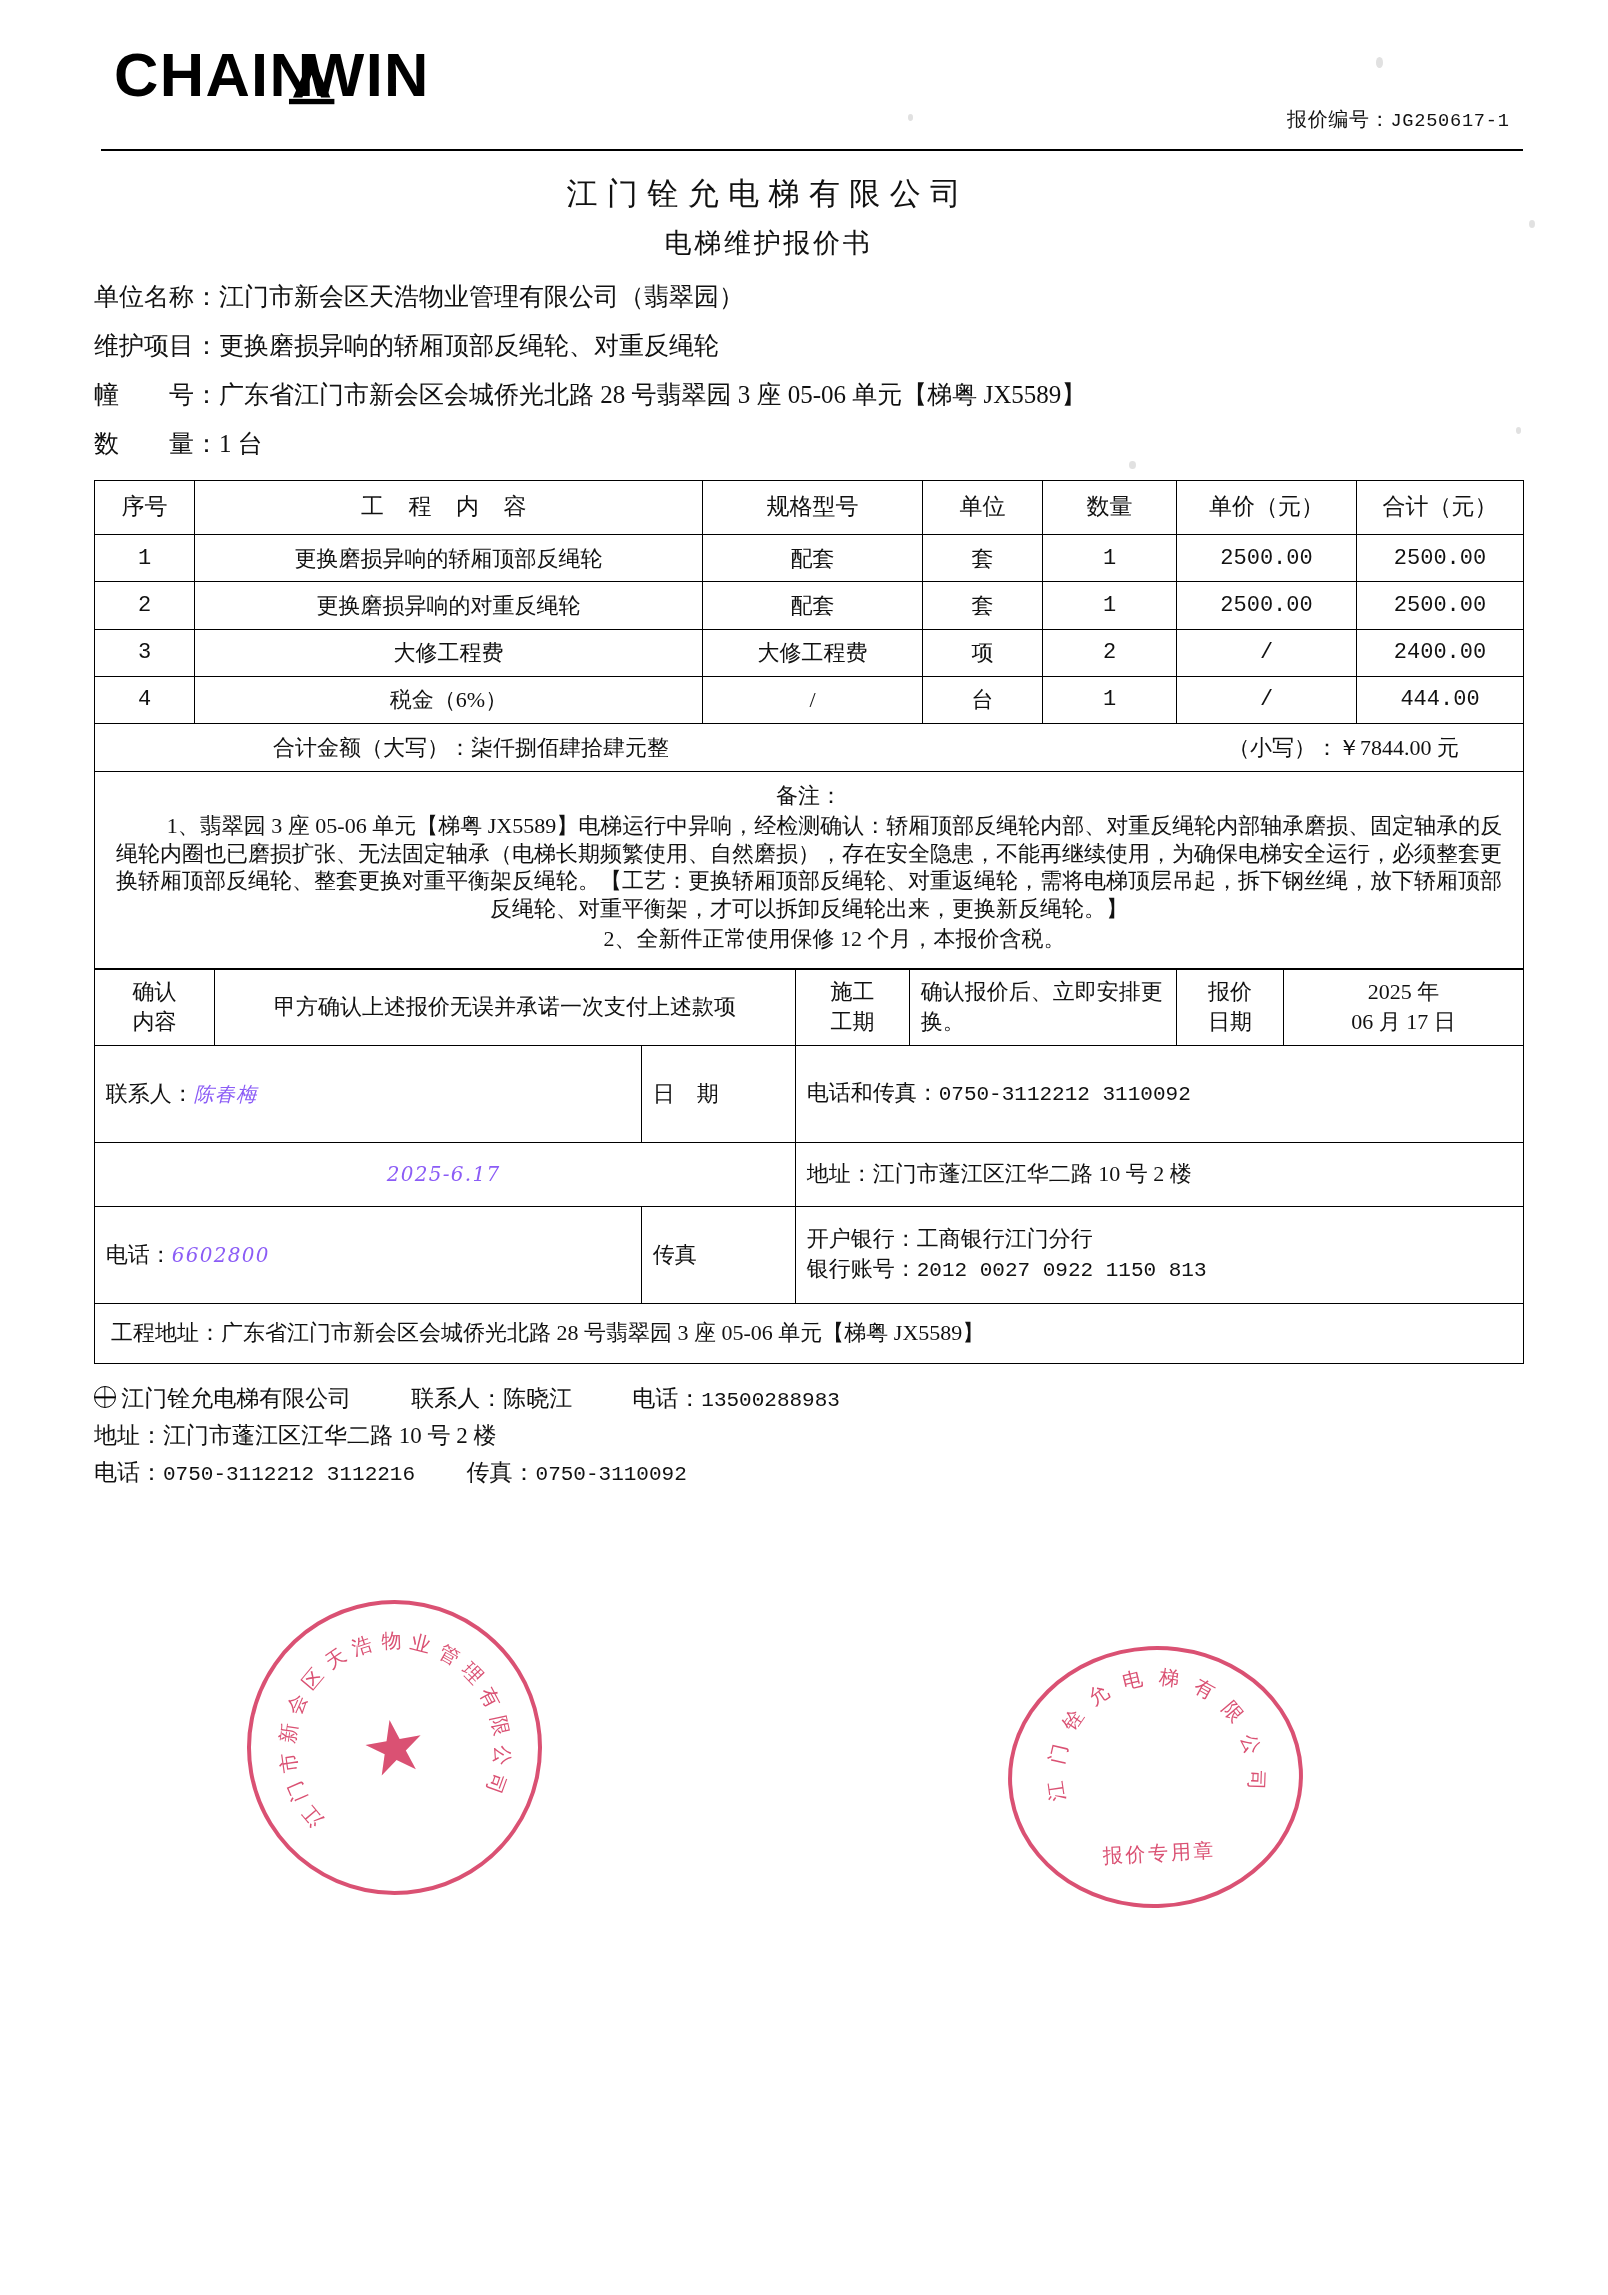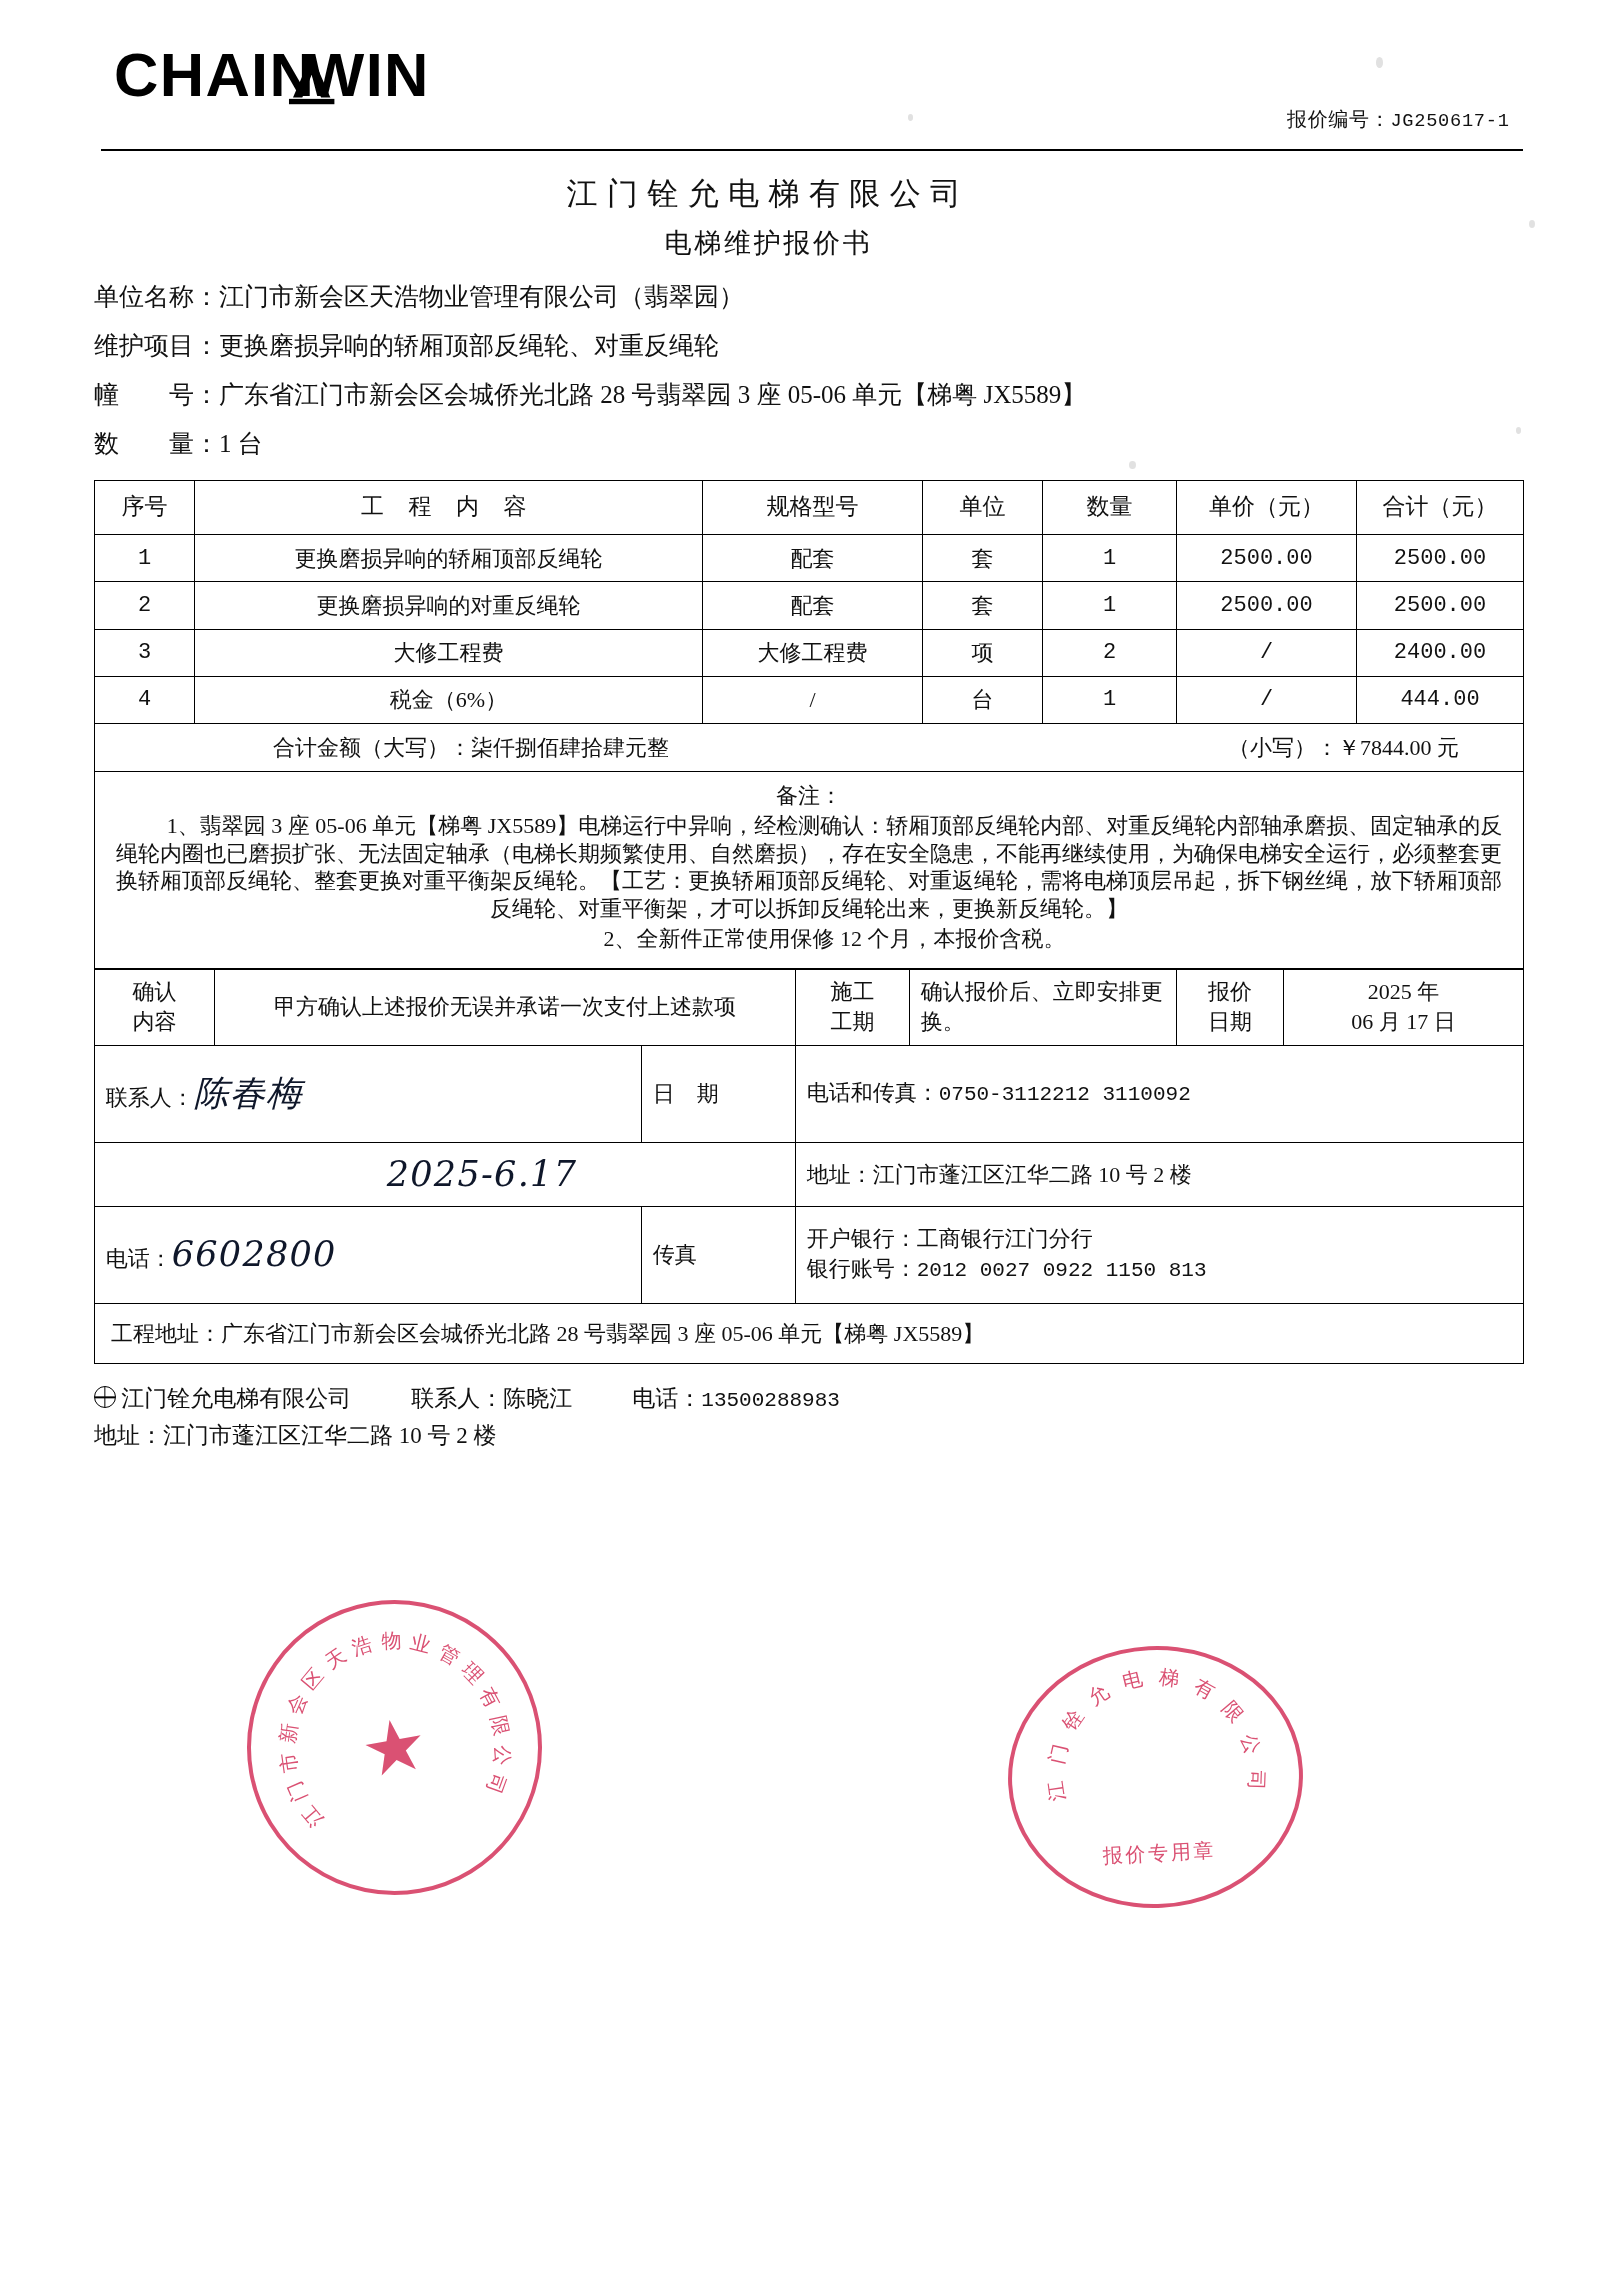--- a/index.html
+++ b/index.html
@@ -176,22 +176,22 @@
     line-height: 1.35;
   }
   .c-center { text-align: center; }
 
   .tall { height: 80px; }
 
   
   .hand {
     font-family: "DejaVu Serif", serif;
     font-style: italic;
-    color: #0f172a;
-    font-size: 35px;
+    color: #8b5cf6;
+    font-size: 20px;
     letter-spacing: 1.3px;
   }
 
   
   .stamp {
     position: absolute;
     border-radius: 50%;
     border: 4px solid #d4335b;
     color: #d4335b;
     opacity: 0.85;
@@ -493,20 +493,25 @@
     </table>
 
     <div class="footer">
       <div class="footer-row1">
         <span><span class="globe"></span><span>江门铨允电梯有限公司</span></span>
         <span><span>联系人：</span><span>陈晓江</span></span>
         <span><span>电话：</span><span class="mono-s">13500288983</span></span>
       </div>
       <div>
         <span>地址：</span><span>江门市蓬江区江华二路 10 号 2 楼</span>
+      </div>
+      <div>
+        <span>电话：</span><span class="mono-s">0750-3112212    3112216</span>
+        <span style="display:inline-block;width:40px"></span>
+        <span>传真：</span><span class="mono-s">0750-3110092</span>
       </div>
     </div>
 
   </div>
 
   <div class="stamp stamp1">
     <div class="stamp-text-ring" id="ringA">
         <span style="transform: translate(-93px, 53px) rotate(240deg) translate(-50%, -50%);">江</span>
         <span style="transform: translate(-104px, 26px) rotate(256deg) translate(-50%, -50%);">门</span>
         <span style="transform: translate(-107px, -3.7px) rotate(272deg) translate(-50%, -50%);">市</span>

